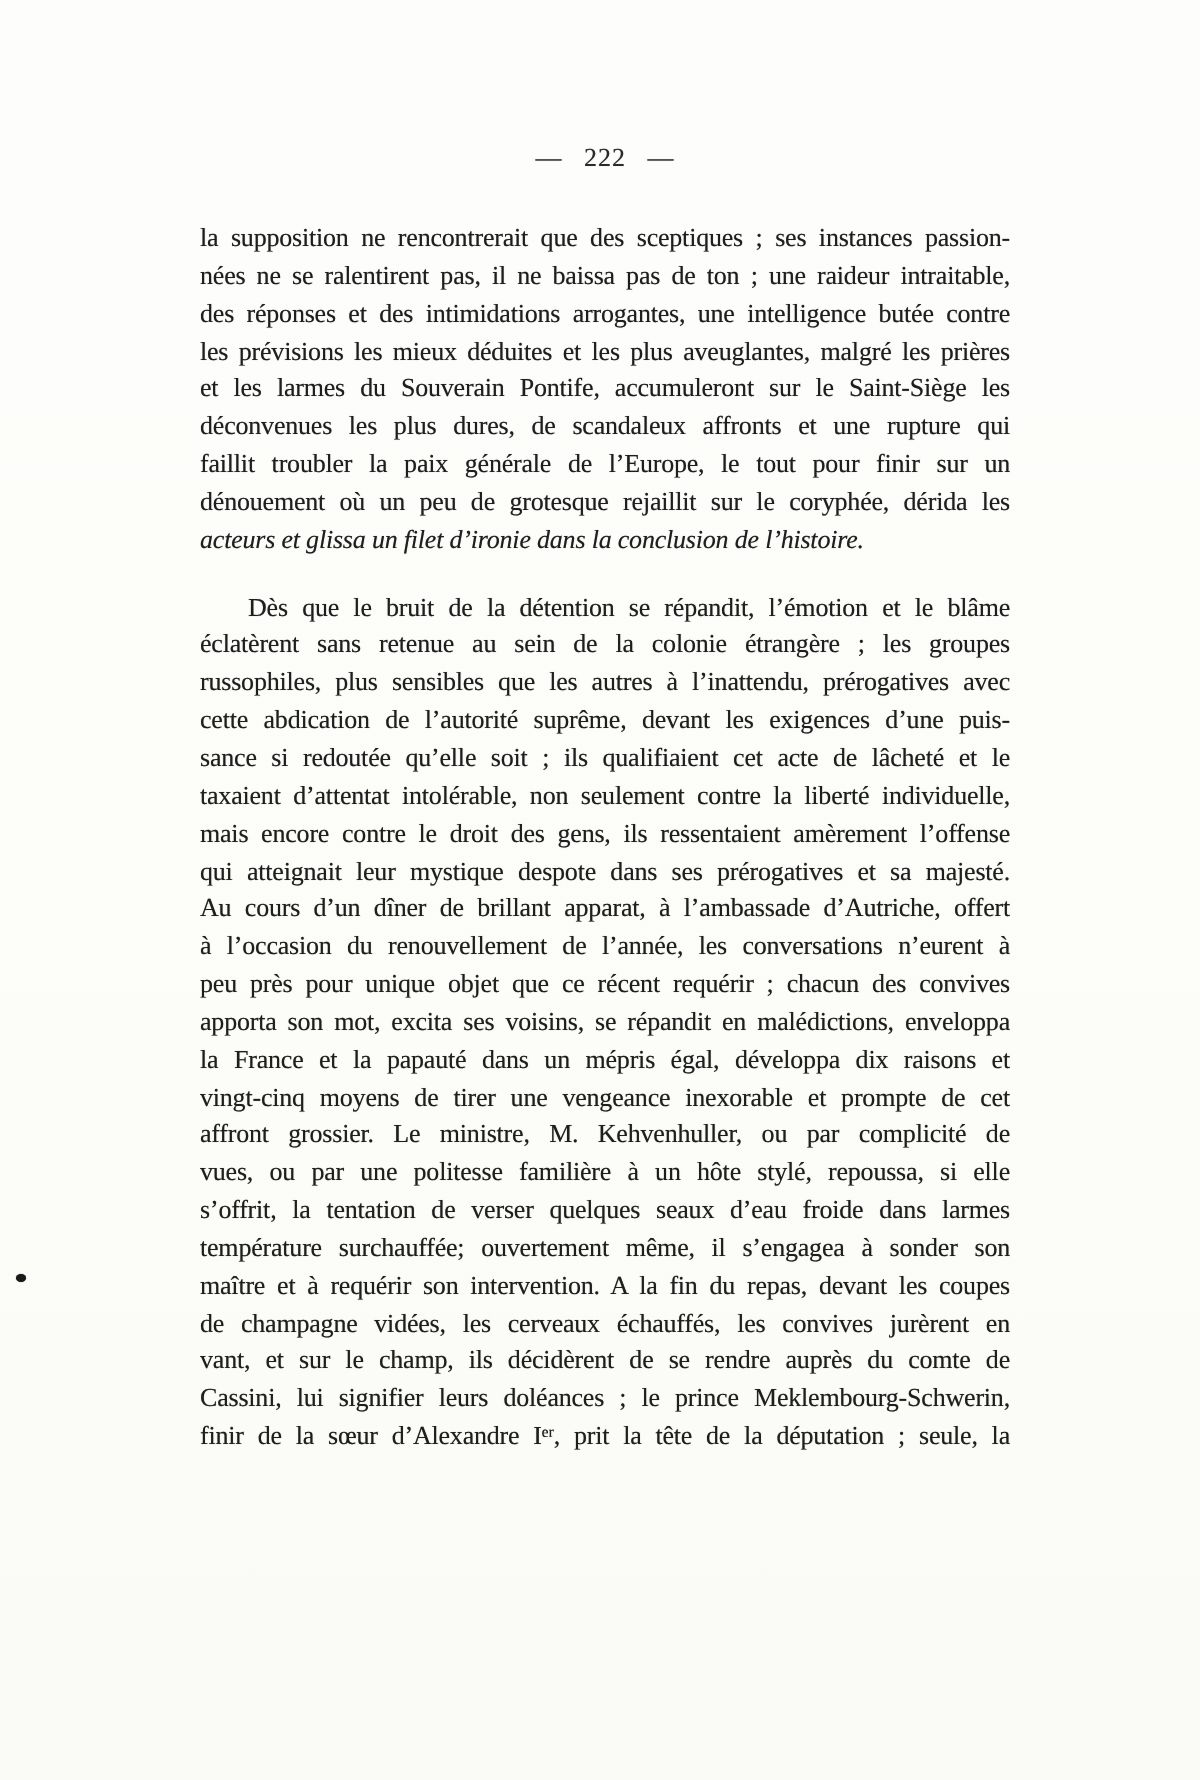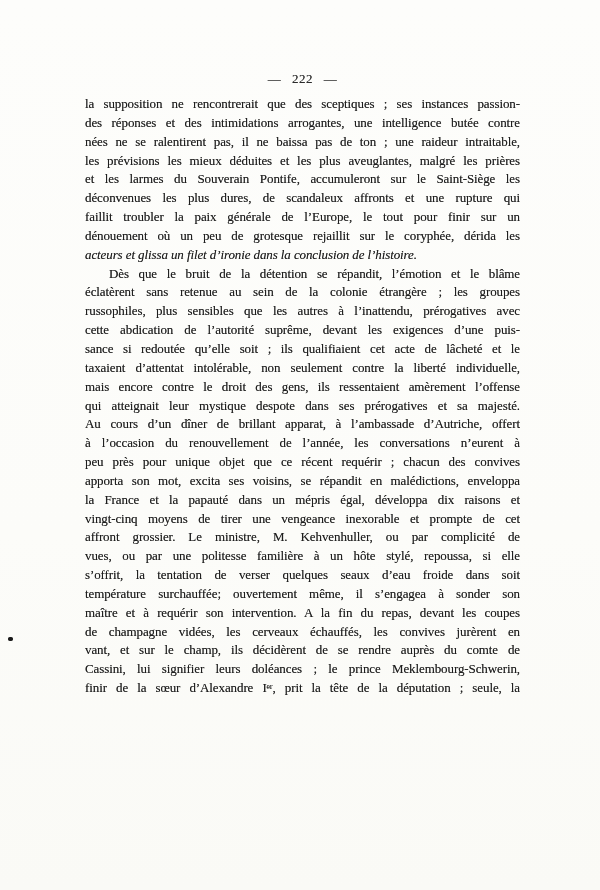--- a/index.html
+++ b/index.html
@@ -19,21 +19,21 @@
     text-align:center;font-size:13px;color:#2b2b2b;
     word-spacing:7px;letter-spacing:0.5px;
     text-shadow:0 0 0.4px rgba(0,0,0,0.45);
   }
   .text-block{
     position:absolute;top:95px;left:85px;width:435px;
     font-size:13px;line-height:18.85px;color:#1e1e1e;
     text-shadow:0 0 0.4px rgba(0,0,0,0.5);
     letter-spacing:-0.1px;
   }
-  .paragraph{margin:0;}
+  .paragraph{margin:15px;}
   .line{
     height:18.85px;overflow:hidden;
     text-align:justify;text-align-last:justify;
     white-space:normal;
   }
   .line.endline{text-align-last:left;font-style:italic;}
   .line.indent{text-indent:24px;}
   .ink-speck{
     position:absolute;left:8px;top:637px;width:5px;height:4px;
     background:#191919;border-radius:50%;
@@ -42,22 +42,22 @@
 </style>
 </head>
 <body>
 
 <div class="page" style="color: rgb(30, 30, 30);">
   <div class="running-head">— 222 —</div>
 
   <div class="text-block">
       <div class="paragraph">
         <div class="line">la supposition ne rencontrerait que des sceptiques ; ses instances passion-</div>
+        <div class="line">nées ne se ralentirent pas, il ne baissa pas de ton ; une raideur intraitable,</div>
         <div class="line">des réponses et des intimidations arrogantes, une intelligence butée contre</div>
-        <div class="line">nées ne se ralentirent pas, il ne baissa pas de ton ; une raideur intraitable,</div>
         <div class="line">les prévisions les mieux déduites et les plus aveuglantes, malgré les prières</div>
         <div class="line">et les larmes du Souverain Pontife, accumuleront sur le Saint-Siège les</div>
         <div class="line">déconvenues les plus dures, de scandaleux affronts et une rupture qui</div>
         <div class="line">faillit troubler la paix générale de l’Europe, le tout pour finir sur un</div>
         <div class="line">dénouement où un peu de grotesque rejaillit sur le coryphée, dérida les</div>
         <div class="line endline">acteurs et glissa un filet d’ironie dans la conclusion de l’histoire.</div>
       </div>
       <div class="paragraph">
         <div class="line indent">Dès que le bruit de la détention se répandit, l’émotion et le blâme</div>
         <div class="line">éclatèrent sans retenue au sein de la colonie étrangère ; les groupes</div>
@@ -68,21 +68,21 @@
         <div class="line">mais encore contre le droit des gens, ils ressentaient amèrement l’offense</div>
         <div class="line">qui atteignait leur mystique despote dans ses prérogatives et sa majesté.</div>
         <div class="line">Au cours d’un dîner de brillant apparat, à l’ambassade d’Autriche, offert</div>
         <div class="line">à l’occasion du renouvellement de l’année, les conversations n’eurent à</div>
         <div class="line">peu près pour unique objet que ce récent requérir ; chacun des convives</div>
         <div class="line">apporta son mot, excita ses voisins, se répandit en malédictions, enveloppa</div>
         <div class="line">la France et la papauté dans un mépris égal, développa dix raisons et</div>
         <div class="line">vingt-cinq moyens de tirer une vengeance inexorable et prompte de cet</div>
         <div class="line">affront grossier. Le ministre, M. Kehvenhuller, ou par complicité de</div>
         <div class="line">vues, ou par une politesse familière à un hôte stylé, repoussa, si elle</div>
-        <div class="line">s’offrit, la tentation de verser quelques seaux d’eau froide dans soit</div>
+        <div class="line">s’offrit, la tentation de verser quelques seaux d’eau froide dans larmes</div>
         <div class="line">température surchauffée; ouvertement même, il s’engagea à sonder son</div>
         <div class="line">maître et à requérir son intervention. A la fin du repas, devant les coupes</div>
         <div class="line">de champagne vidées, les cerveaux échauffés, les convives jurèrent en</div>
         <div class="line">vant, et sur le champ, ils décidèrent de se rendre auprès du comte de</div>
         <div class="line">Cassini, lui signifier leurs doléances ; le prince Meklembourg-Schwerin,</div>
         <div class="line">finir de la sœur d’Alexandre Iᵉʳ, prit la tête de la députation ; seule, la</div>
       </div>
     </div>
 
   <div class="ink-speck"></div>

